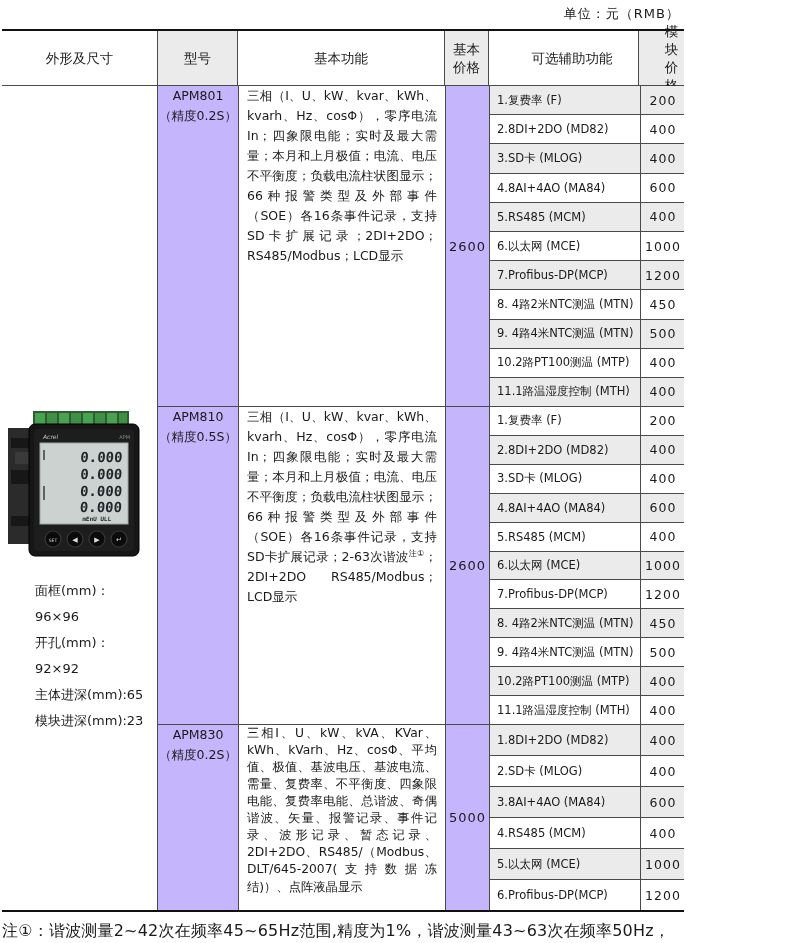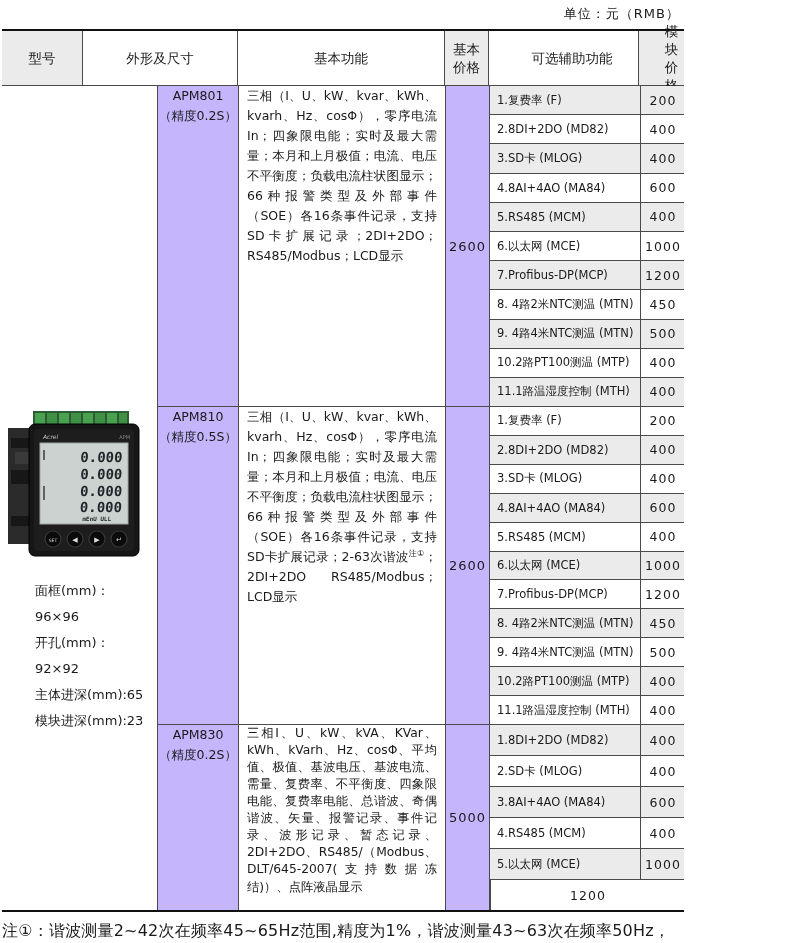--- a/index.html
+++ b/index.html
@@ -43,22 +43,22 @@
 </head>
 <body>
 
 <div class="page">
 
   <div class="unit">单位：元（RMB）</div>
 
   <div class="table">
 
     <div class="header-row">
+      <div class="hc w-shape">外形及尺寸</div>
       <div class="hc w-model grey">型号</div>
-      <div class="hc w-shape">外形及尺寸</div>
       <div class="hc w-bf">基本功能</div>
       <div class="hc w-price grey">基本价格</div>
       <div class="hc w-opt">可选辅助功能</div>
       <div class="hc w-mprice grey">模块价格</div>
       <div class="hc w-comb">能共选的功能</div>
     </div>
 
     <div class="tbody">
 
       <div class="col-shape">
@@ -261,20 +261,21 @@
               </div>
             <div class="opt-row">
                 <div class="opt-label">4.RS485 (MCM)</div>
                 <div class="opt-price">400</div>
               </div>
             <div class="opt-row shade">
                 <div class="opt-label">5.以太网 (MCE)</div>
                 <div class="opt-price">1000</div>
               </div>
             <div class="opt-row">
+                <div class="opt-label">6.Profibus-DP(MCP)</div>
                 <div class="opt-price">1200</div>
               </div>
           </div>
           <div class="sec-comb">任意组合</div>
         </div>
 
       </div>
     </div>
   </div>
 

